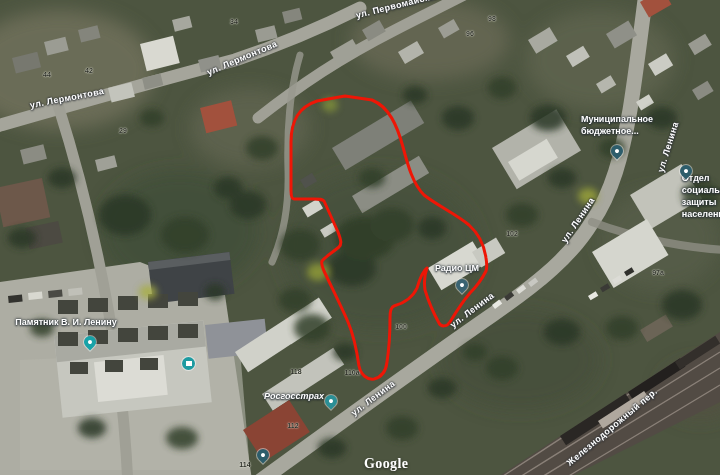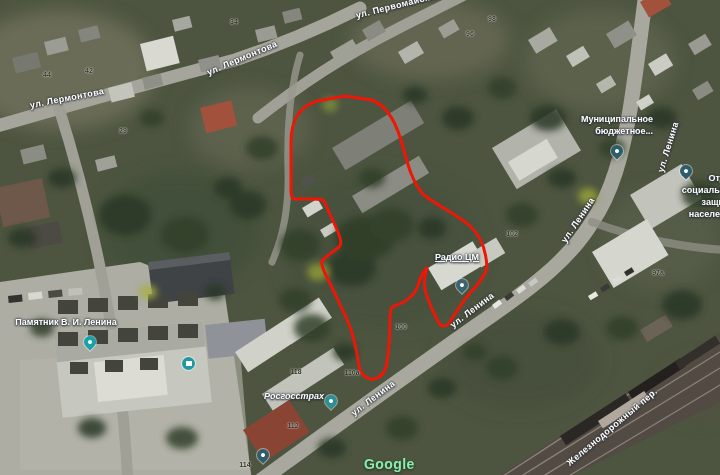--- a/index.html
+++ b/index.html
@@ -13,43 +13,43 @@
     position:absolute;white-space:nowrap;color:#fff;font-size:9px;font-weight:bold;
     letter-spacing:.4px;
     text-shadow:0 0 2px rgba(45,50,55,.95),0 0 2px rgba(45,50,55,.95),0 1px 2px rgba(45,50,55,.9);
   }
   .house-number{
     position:absolute;white-space:nowrap;color:#2b2e26;font-size:7px;font-weight:bold;
     transform:translate(-50%,-50%);
     text-shadow:0 0 2px rgba(240,240,228,.9),0 0 1px rgba(240,240,228,.9);
   }
   .poi-label{
-    position:absolute;white-space:pre-line;text-align:right;color:#fff;
+    position:absolute;white-space:pre-line;text-align:left;color:#fff;
     font-size:9px;font-weight:bold;line-height:1.35;transform:translate(-50%,-50%);
     text-shadow:0 0 2px rgba(40,48,55,.95),0 0 3px rgba(40,48,55,.95),0 1px 2px rgba(40,48,55,.9);
   }
   .pin-drop{
     position:absolute;width:12px;height:12px;margin-left:-6px;margin-top:-13px;
     border-radius:50% 50% 50% 0;transform:rotate(-45deg);
     box-shadow:0 0 0 1px rgba(255,255,255,.45);
   }
   .pin-drop::after{
     content:"";position:absolute;left:4px;top:4px;width:4px;height:4px;
     border-radius:50%;background:#fff;
   }
   .pin-circle{
     position:absolute;width:13px;height:13px;margin:-7px 0 0 -7px;border-radius:50%;
     box-shadow:0 0 0 1px rgba(255,255,255,.5);
   }
   .pin-circle::after{
     content:"";position:absolute;left:3.5px;top:4px;width:6px;height:5px;background:#fff;
   }
   .google-logo{
-    position:absolute;left:364px;top:456px;color:#86efac;font-size:14px;font-weight:bold;
-    letter-spacing:.4px;text-shadow:0 1px 3px rgba(0,0,0,.55);
+    position:absolute;left:364px;top:456px;color:#ffffff;font-size:14px;font-weight:bold;
+    letter-spacing:.4px;text-shadow:0 1px 3px rgba(0,0,0,.55);font-family:Liberation Serif, serif;
   }
 </style>
 </head>
 <body>
 
 <div class="viewport">
   <div style="position:absolute;inset:0;">
 
     <svg width="720" height="475" viewBox="0 0 720 475">
       <defs>
@@ -274,25 +274,25 @@
         <div class="house-number" style="left: 293px; top: 425px;">112</div>
         <div class="house-number" style="left: 245px; top: 464px;">114</div>
       </div>
     <div class="label-layer" id="poi-labels">
         <div class="poi-label" style="left: 617px; top: 125px; pointer-events: auto;">Муниципальное
 бюджетное...</div>
         <div class="pin-drop" style="left: 617px; top: 158px; background: rgb(45, 93, 107); pointer-events: auto;"></div>
         <div class="poi-label" style="left: 709px; top: 196px; pointer-events: auto;">Отдел социальной
 защиты населения</div>
         <div class="pin-drop" style="left: 686px; top: 178px; background: rgb(45, 93, 107); pointer-events: auto;"></div>
-        <div class="poi-label" style="left: 66px; top: 322px; pointer-events: auto;">Памятник В. И. Ленина</div>
+        <div class="poi-label" style="left: 66px; top: 322px; pointer-events: auto;">Памятник В. И. Ленину</div>
         <div class="pin-drop" style="left: 90px; top: 349px; background: rgb(23, 162, 168); pointer-events: auto;"></div>
         <div class="pin-circle" style="left: 189px; top: 364px; background: rgb(29, 155, 161); pointer-events: auto;"></div>
         <div class="poi-label" style="left: 294px; top: 396px; pointer-events: auto; font-style: italic;">Росгосстрах</div>
         <div class="pin-drop" style="left: 331px; top: 408px; background: rgb(43, 143, 150); pointer-events: auto;"></div>
-        <div class="poi-label" style="left: 457px; top: 257px; pointer-events: auto; text-decoration: underline;">Радио ЦМ</div>
+        <div class="poi-label" style="left: 457px; top: 268px; pointer-events: auto;">Радио ЦМ</div>
         <div class="pin-drop" style="left: 462px; top: 292px; background: rgb(58, 100, 114); pointer-events: auto;"></div>
         <div class="pin-drop" style="left: 263px; top: 462px; background: rgb(45, 93, 107); pointer-events: auto;"></div>
       </div>
 
     <div class="google-logo">Google</div>
   </div>
 </div>
 
 </body></html>

